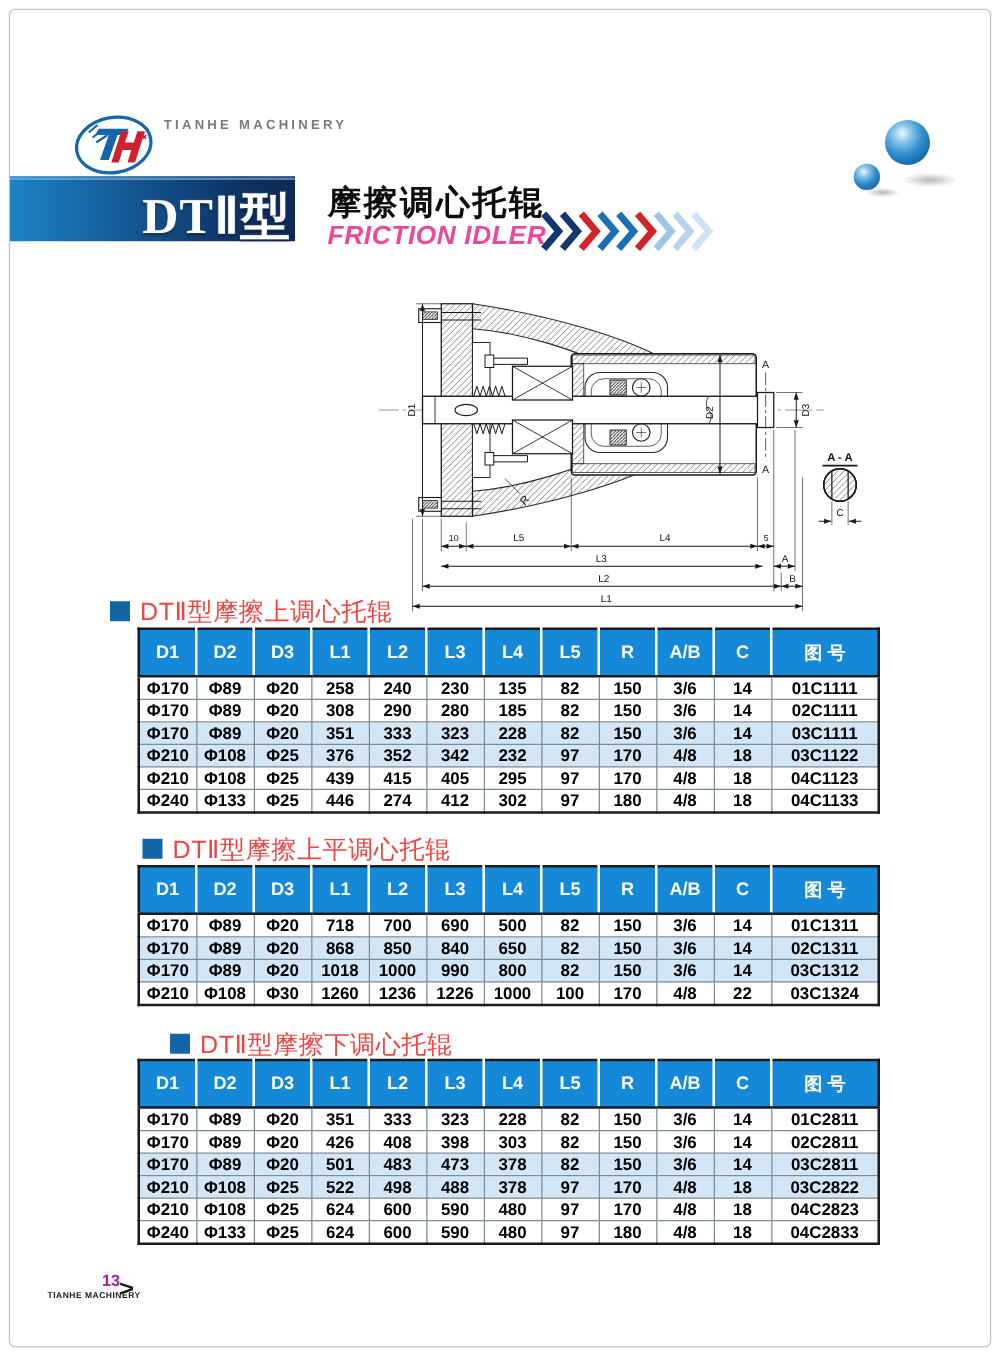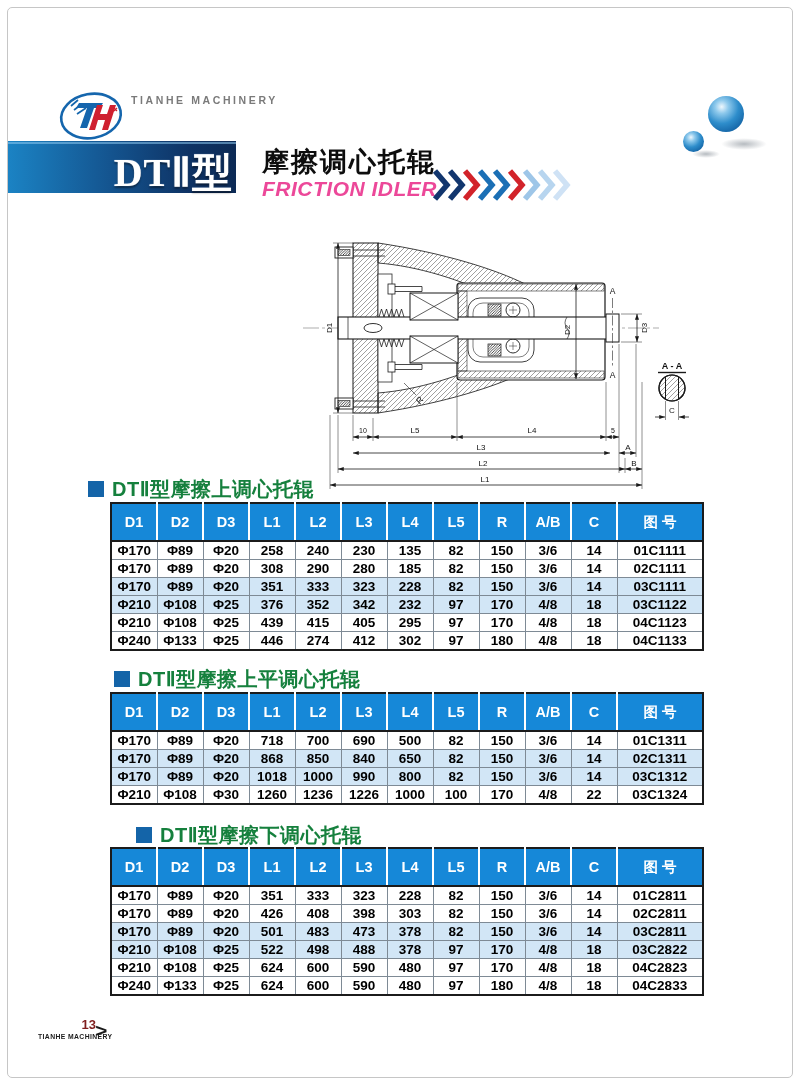--- a/index.html
+++ b/index.html
@@ -26,32 +26,32 @@
   .sphere{position:absolute;border-radius:50%;
     background:radial-gradient(circle at 38% 30%,#eef7fd 0%,#8ec9ec 20%,#2e8dcb 50%,#1667a8 78%,#0f4f86 100%);}
   .sphere-shadow{position:absolute;border-radius:50%;
     background:radial-gradient(ellipse at center,rgba(110,120,130,.5) 0%,rgba(110,120,130,0) 70%);}
   
   .drawing{position:absolute;left:285px;top:222px;width:440px;height:272px;}
   .drawing text{font-family:"Liberation Sans",sans-serif;fill:#111;}
   
   .section-title{position:absolute;left:88px;display:flex;align-items:center;gap:8px;height:26px;}
   .section-sq{width:16px;height:16px;background:#1464a8;flex:0 0 auto;}
-  .section-label{font-size:20px;font-weight:bold;color:#15803d;letter-spacing:.5px;white-space:nowrap;}
+  .section-label{font-size:20px;font-weight:normal;color:#ef4444;letter-spacing:.5px;white-space:nowrap;}
   .spec-table{position:absolute;left:110px;width:594px;}
   .spec-table table{border-collapse:collapse;width:594px;table-layout:fixed;border:2px solid #1b1b1b;}
   .spec-table col{width:46px;} .spec-table col.col-wide{width:auto;}
   .spec-table th{background:#1688d8;color:#fff;font-size:14.5px;font-weight:bold;height:36px;
     border-left:2px solid #fff;border-bottom:2px solid #1b1b1b;padding:0;text-align:center;}
   .spec-table th:first-child{border-left:none;}
   .spec-table td{border:1px solid #7e8a95;height:17px;padding:0;text-align:center;
     font-size:13.5px;font-weight:bold;color:#000;background:#fff;line-height:17px;}
   .spec-table tr.hl td{background:#d2e6f6;}
   
-  .footer-page{position:absolute;left:60px;top:1017px;width:36px;text-align:right;font-size:13px;font-weight:bold;color:#7f1d1d;}
+  .footer-page{position:absolute;left:60px;top:1017px;width:36px;text-align:right;font-size:13px;font-weight:bold;color:#a21caf;}
   .footer-brand{position:absolute;left:38px;top:1033px;font-size:6.8px;font-weight:bold;color:#1a1a1a;letter-spacing:.4px;}
   .footer-chevron{position:absolute;left:96px;top:1021px;font-size:18px;font-weight:bold;color:#1a1a1a;transform:scaleX(1.15);}
 </style>
 </head>
 <body>
 
 <div class="page-border"></div>
 
 <svg class="logo-svg" viewBox="0 0 66 56">
   <ellipse cx="33" cy="28" rx="30" ry="22" transform="rotate(-10 33 28)" fill="#fff" stroke="#1566ad" stroke-width="2.6"></ellipse>

